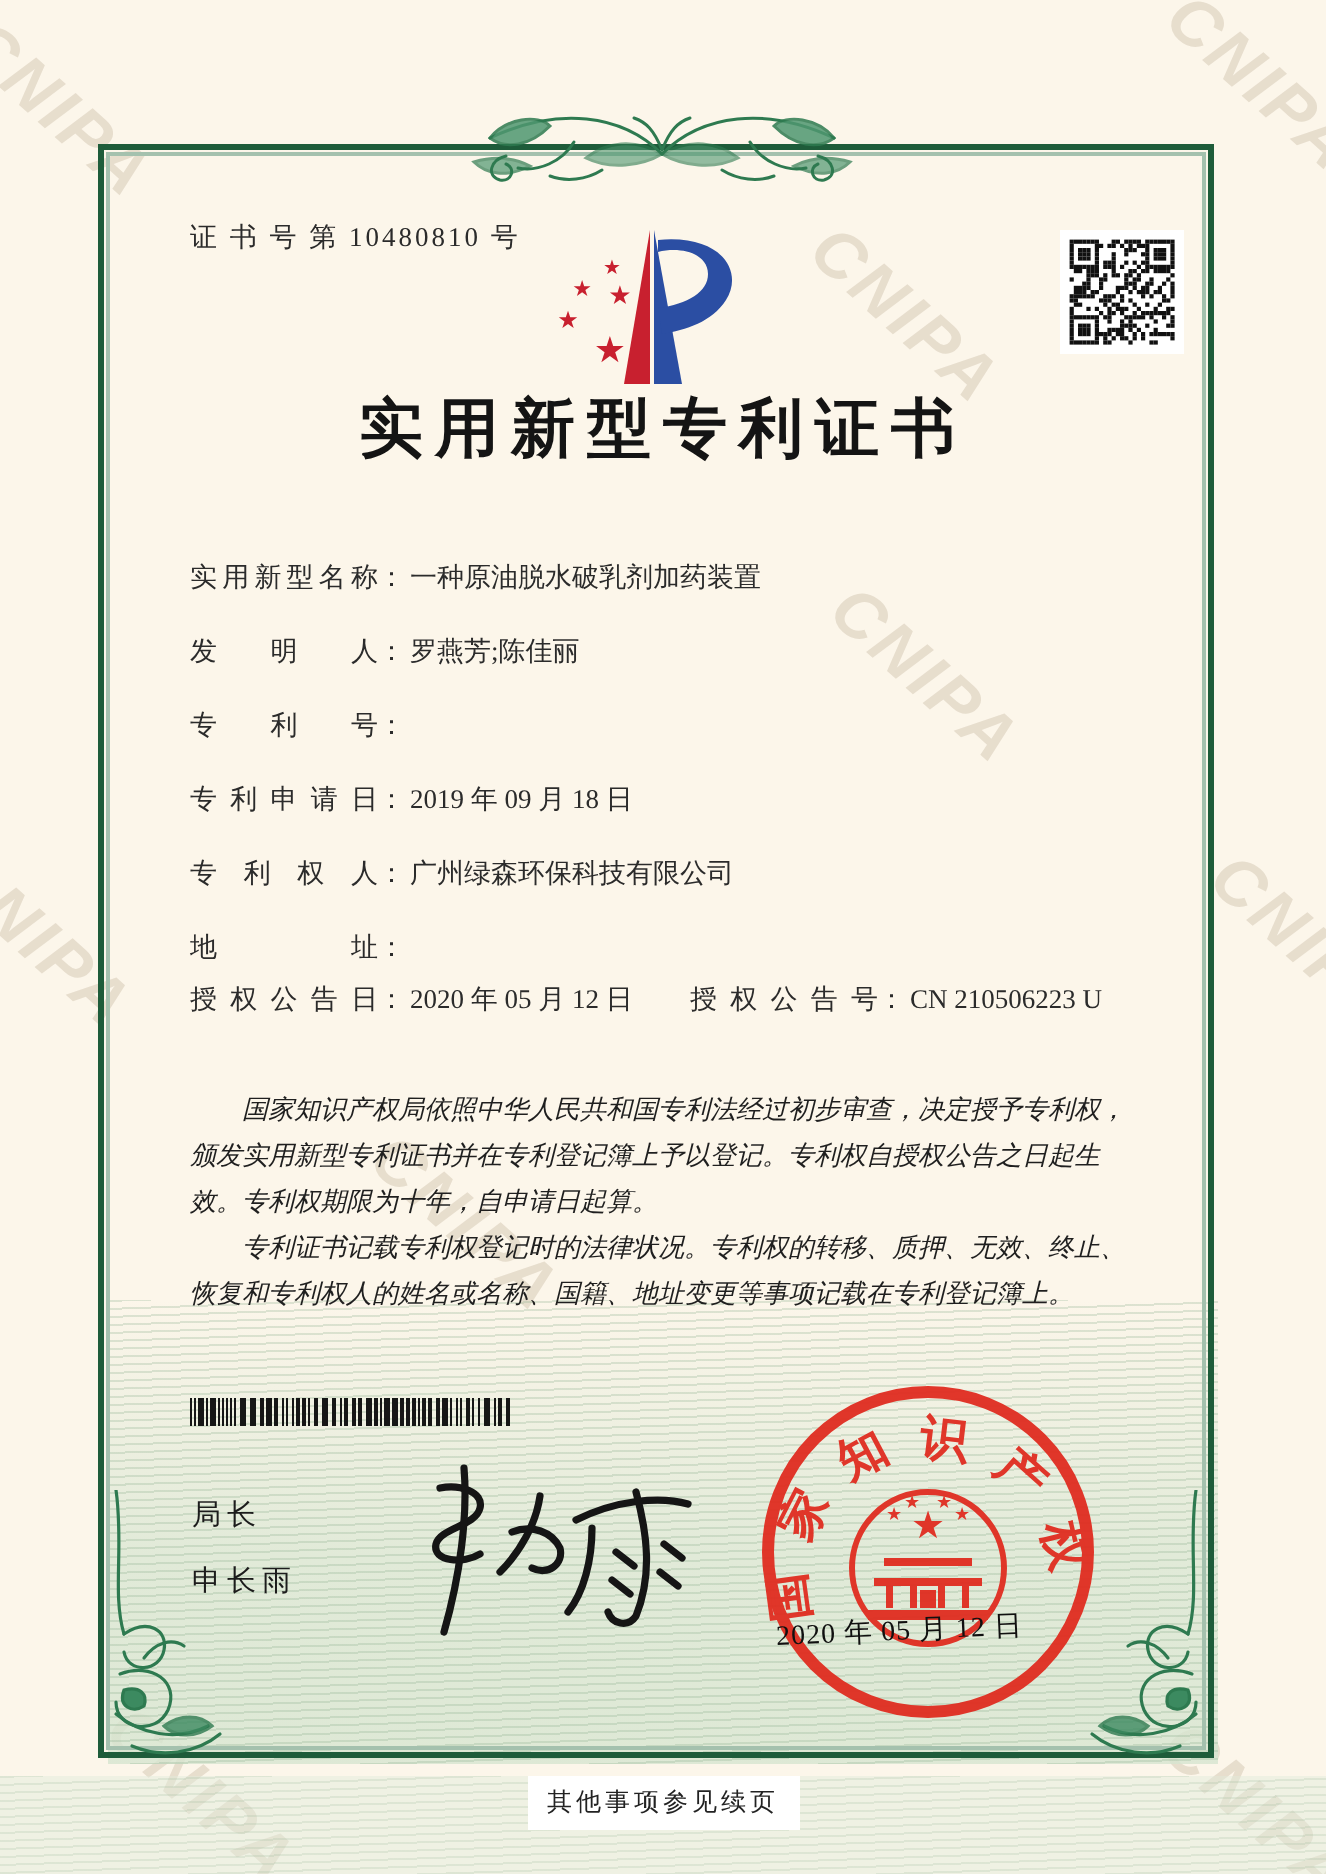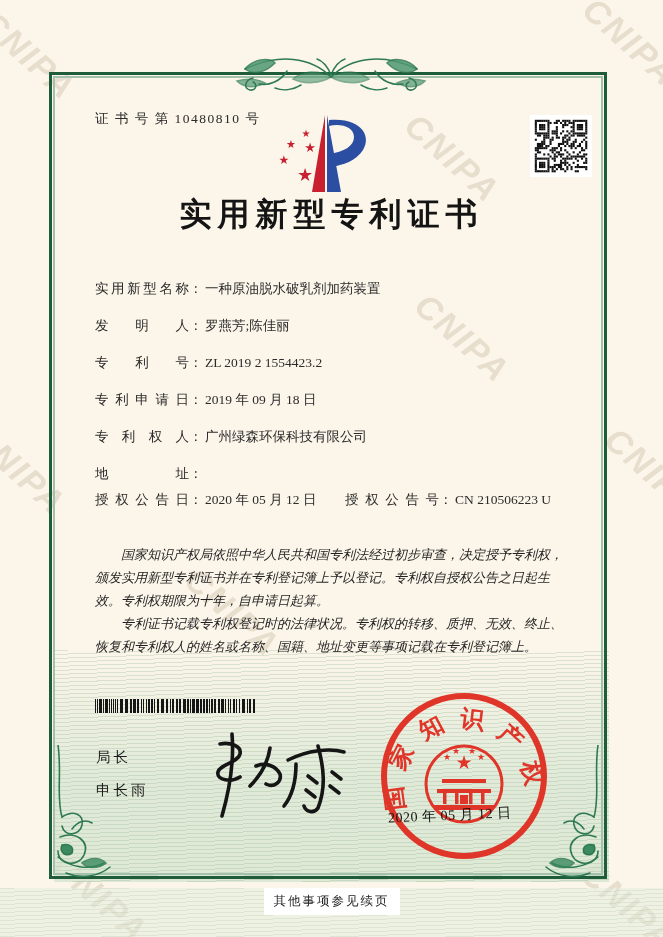--- a/index.html
+++ b/index.html
@@ -465,21 +465,20 @@
         <span class="fvalue">一种原油脱水破乳剂加药装置</span>
     </div>
     <div class="frow">
       <span class="flabel">发明人</span>
         <span class="fcolon">：</span>
         <span class="fvalue">罗燕芳;陈佳丽</span>
     </div>
     <div class="frow">
       <span class="flabel">专利号</span>
         <span class="fcolon">：</span>
-        <span class="fvalue">ZL 2019 2 1554423.2</span>
     </div>
     <div class="frow">
       <span class="flabel">专利申请日</span>
         <span class="fcolon">：</span>
         <span class="fvalue">2019 年 09 月 18 日</span>
     </div>
     <div class="frow">
       <span class="flabel">专利权人</span>
         <span class="fcolon">：</span>
         <span class="fvalue">广州绿森环保科技有限公司</span>

